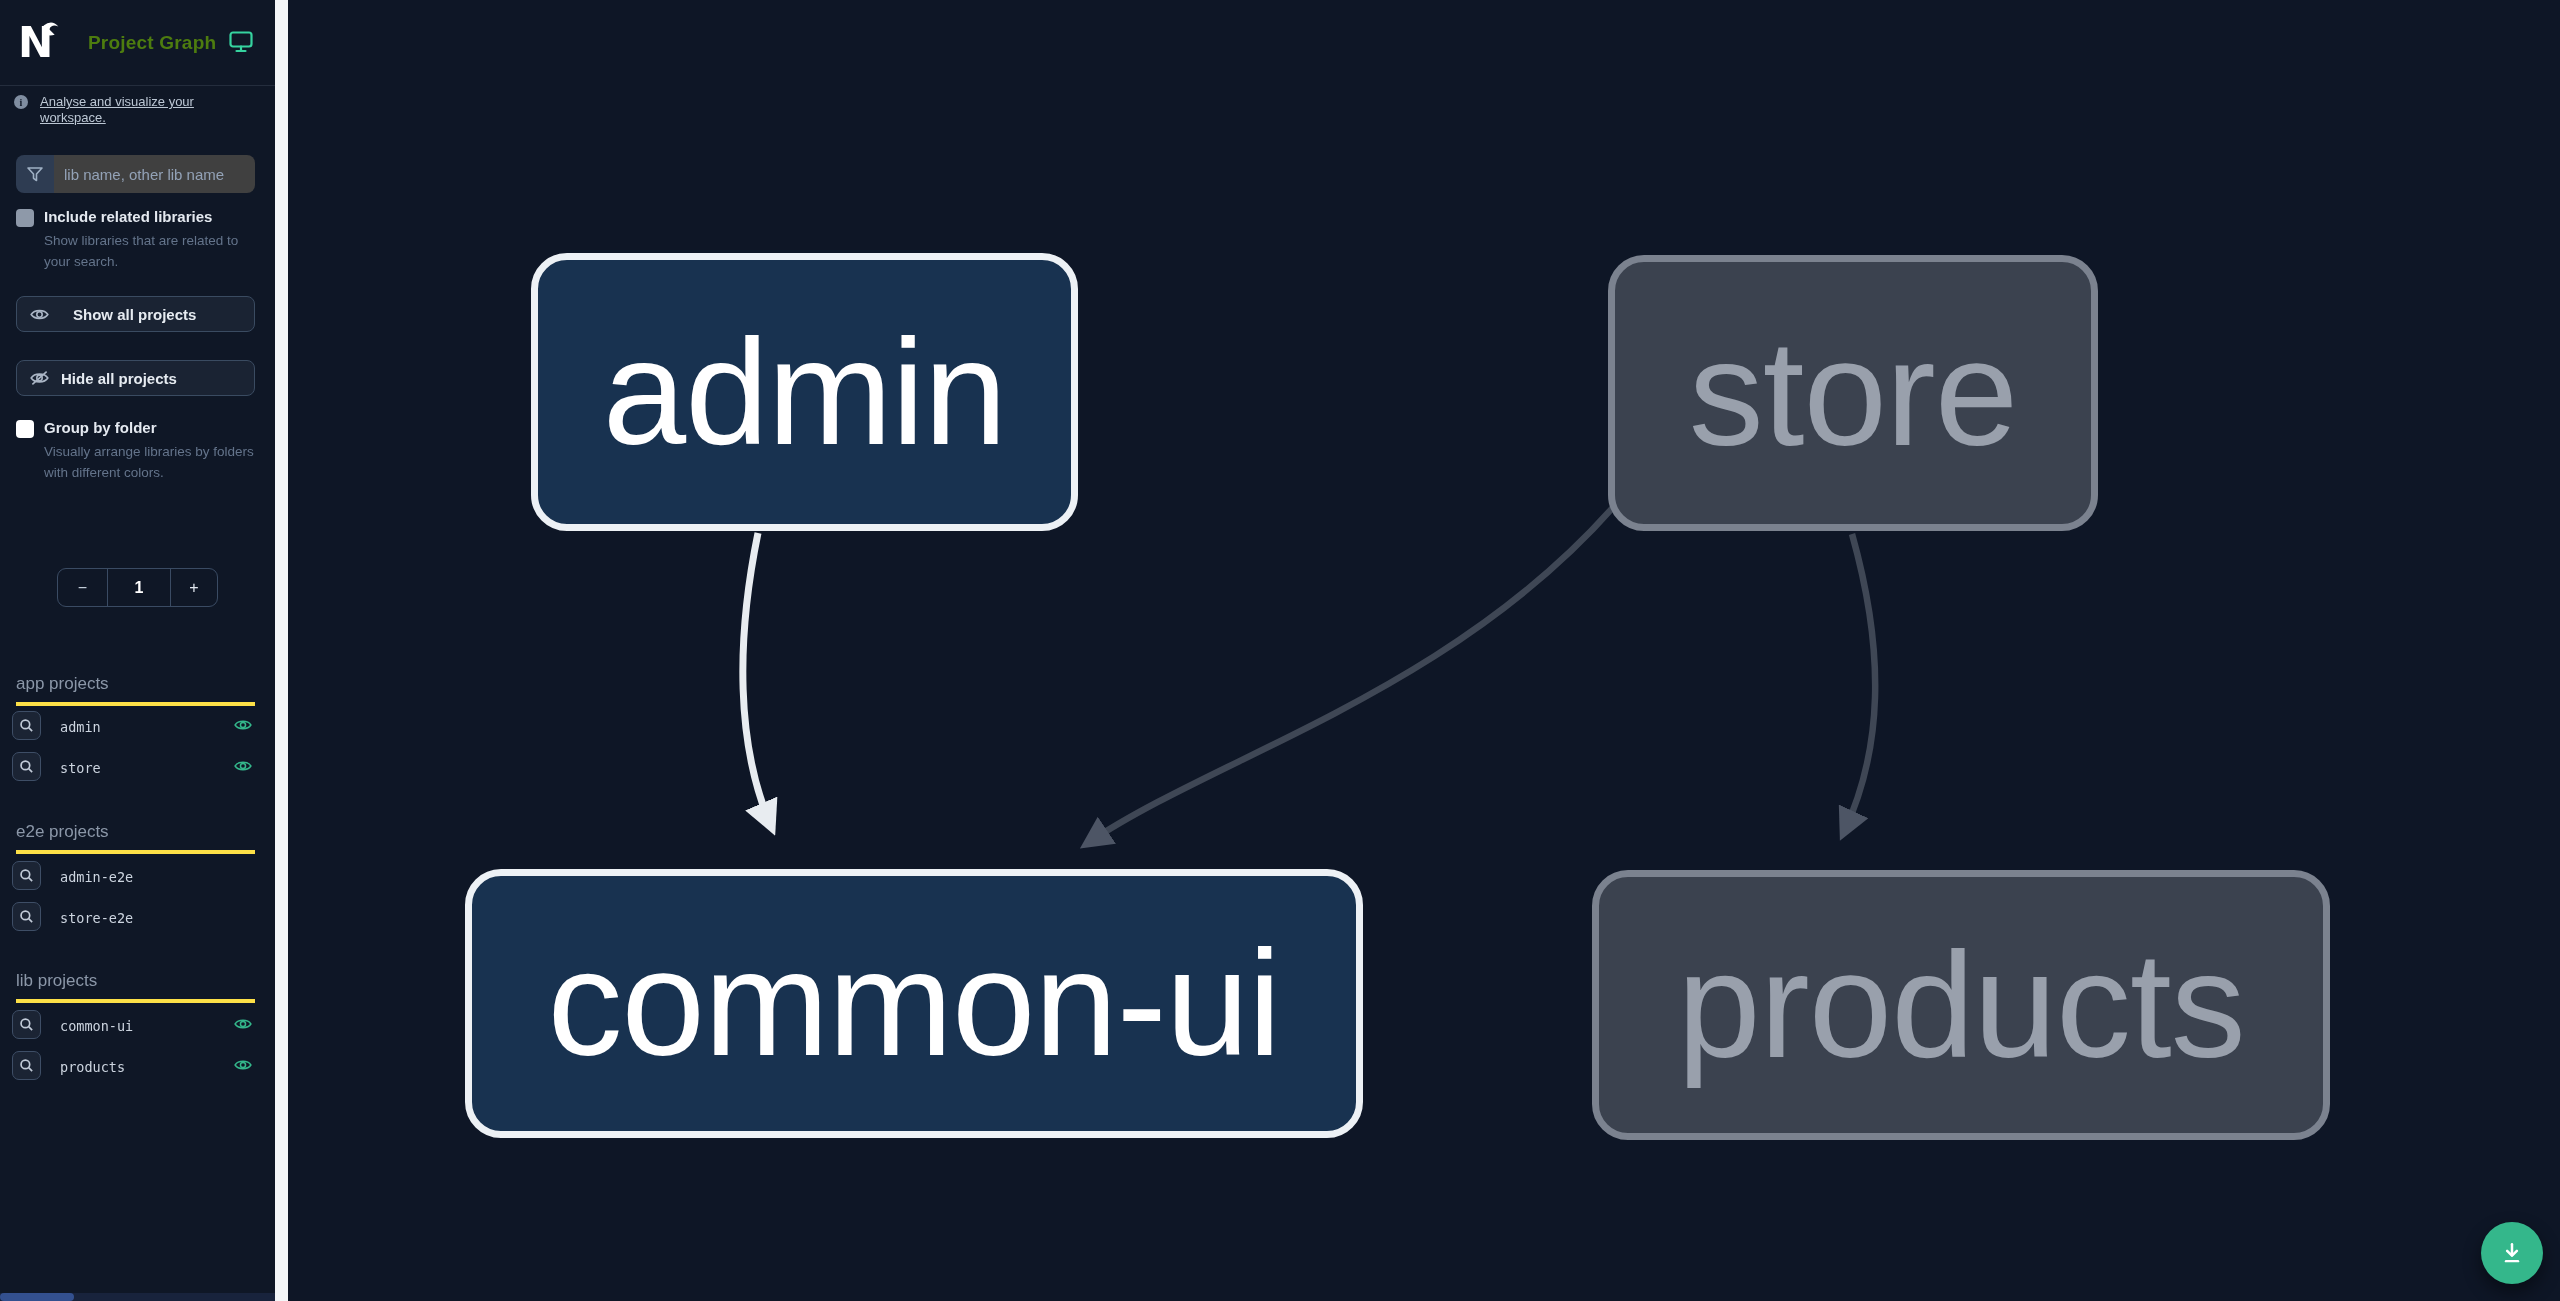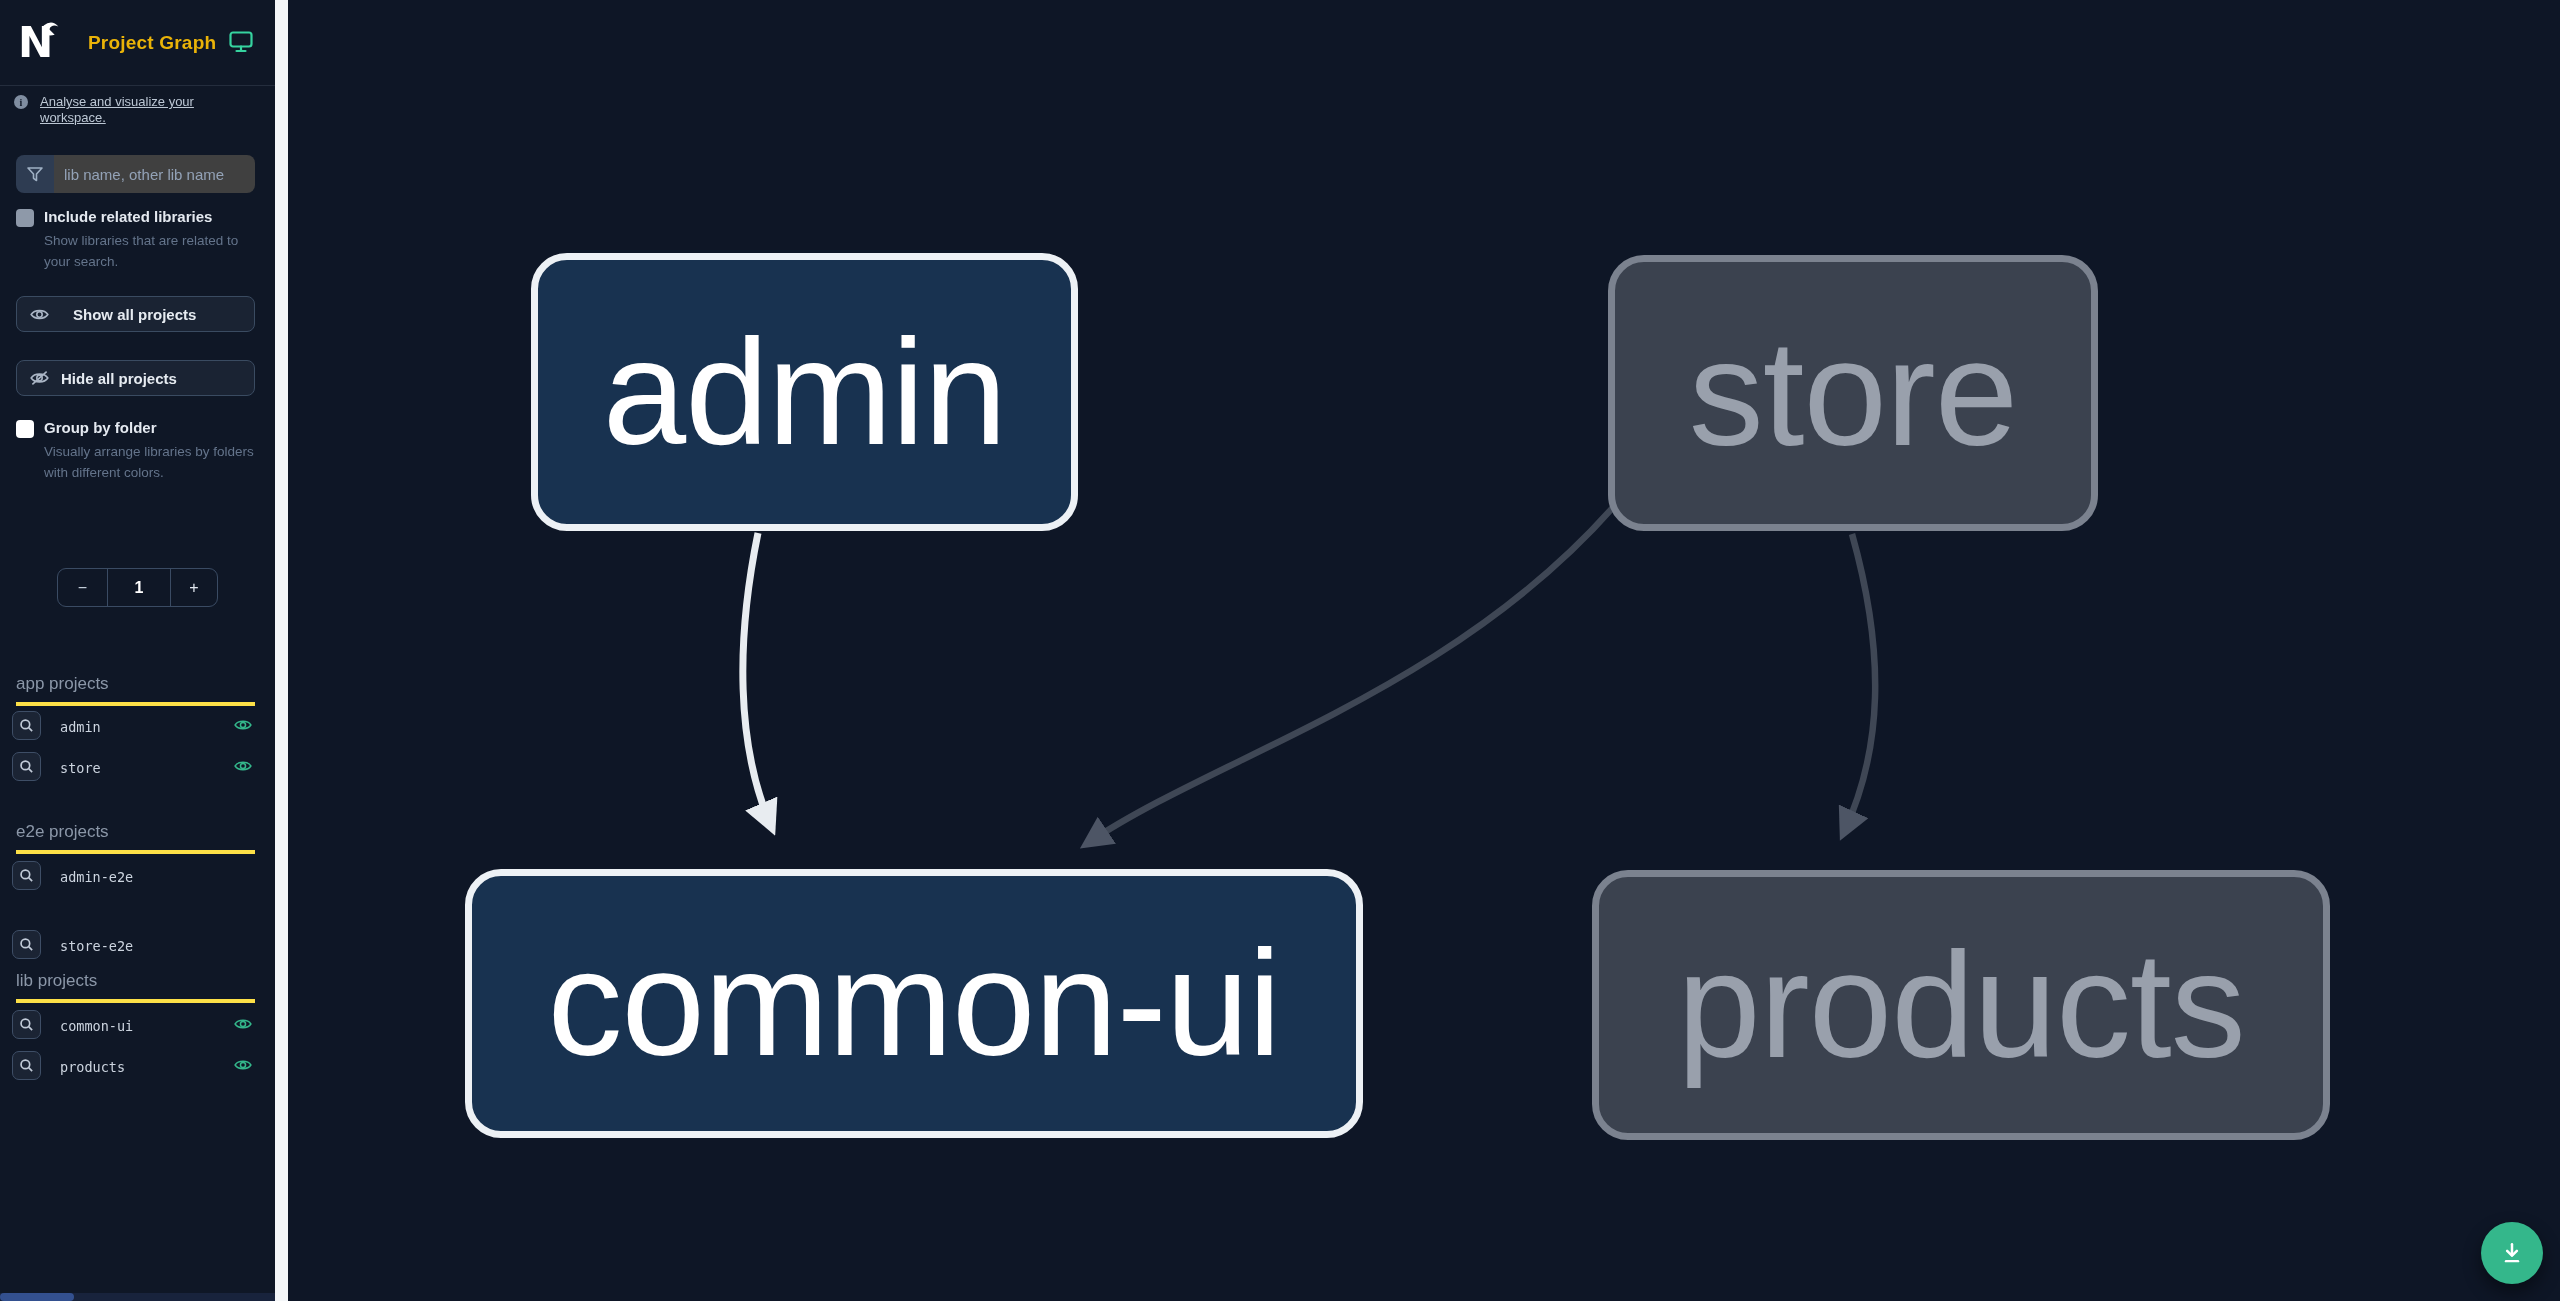--- a/index.html
+++ b/index.html
@@ -5,21 +5,21 @@
   html,body{margin:0;padding:0;}
   body{
     width:2560px;height:1301px;position:relative;overflow:hidden;
     background:#0e1626;font-family:"Liberation Sans",sans-serif;
     -webkit-font-smoothing:antialiased;
   }
   
   .sidebar{position:absolute;left:0;top:0;width:275px;height:1301px;background:#0f1726;}
   .sb-header{position:absolute;left:0;top:0;width:275px;height:85px;border-bottom:1px solid rgba(148,163,184,.16);}
   .nx-logo{position:absolute;left:18px;top:20px;width:44px;height:44px;}
-  .app-title{position:absolute;left:88px;top:32px;font-size:19px;font-weight:bold;color:#eab308;letter-spacing:.2px;}
+  .app-title{position:absolute;left:88px;top:32px;font-size:19px;font-weight:bold;color:#4d7c0f;letter-spacing:.2px;}
   .monitor-btn{position:absolute;left:229px;top:31px;width:24px;height:22px;cursor:pointer;}
   .info-row{position:absolute;left:14px;top:94px;width:248px;display:flex;align-items:flex-start;}
   .info-icon{width:14px;height:14px;border-radius:50%;background:#7f8da0;color:#0f1726;
     font-size:10px;font-weight:bold;font-family:"Liberation Serif",serif;
     display:flex;align-items:center;justify-content:center;flex:0 0 14px;margin-right:12px;margin-top:1px;}
   .tagline{font-size:13px;color:#bcc7d4;line-height:16px;text-decoration:underline;}
   .filter{position:absolute;left:16px;top:155px;width:239px;height:38px;border-radius:8px;overflow:hidden;display:flex;}
   .filter-icon-cell{width:38px;background:#2e3c52;display:flex;align-items:center;justify-content:center;flex:0 0 38px;}
   .filter-input{flex:1;background:#404040;border:0;outline:none;color:#dbe3ee;font-size:15px;
     padding:0 10px;font-family:"Liberation Sans",sans-serif;}
@@ -182,21 +182,21 @@
   <div class="proj-row" style="top:861px;">
     <span class="focus-btn">
       <svg width="15" height="15" viewBox="0 0 16 16" fill="none" stroke="#c2cbd8" stroke-width="1.8">
         <circle cx="6.8" cy="6.8" r="4.6"></circle>
           <line x1="10.3" y1="10.3" x2="14" y2="14"></line>
       </svg>
     </span>
     <span class="proj-name">admin-e2e</span>
   </div>
 
-  <div class="proj-row" style="top:930px;">
+  <div class="proj-row" style="top:902px;">
     <span class="focus-btn">
       <svg width="15" height="15" viewBox="0 0 16 16" fill="none" stroke="#c2cbd8" stroke-width="1.8">
         <circle cx="6.8" cy="6.8" r="4.6"></circle>
           <line x1="10.3" y1="10.3" x2="14" y2="14"></line>
       </svg>
     </span>
     <span class="proj-name">store-e2e</span>
   </div>
 
   <div class="sec-title" style="top:971px;">lib projects</div>

